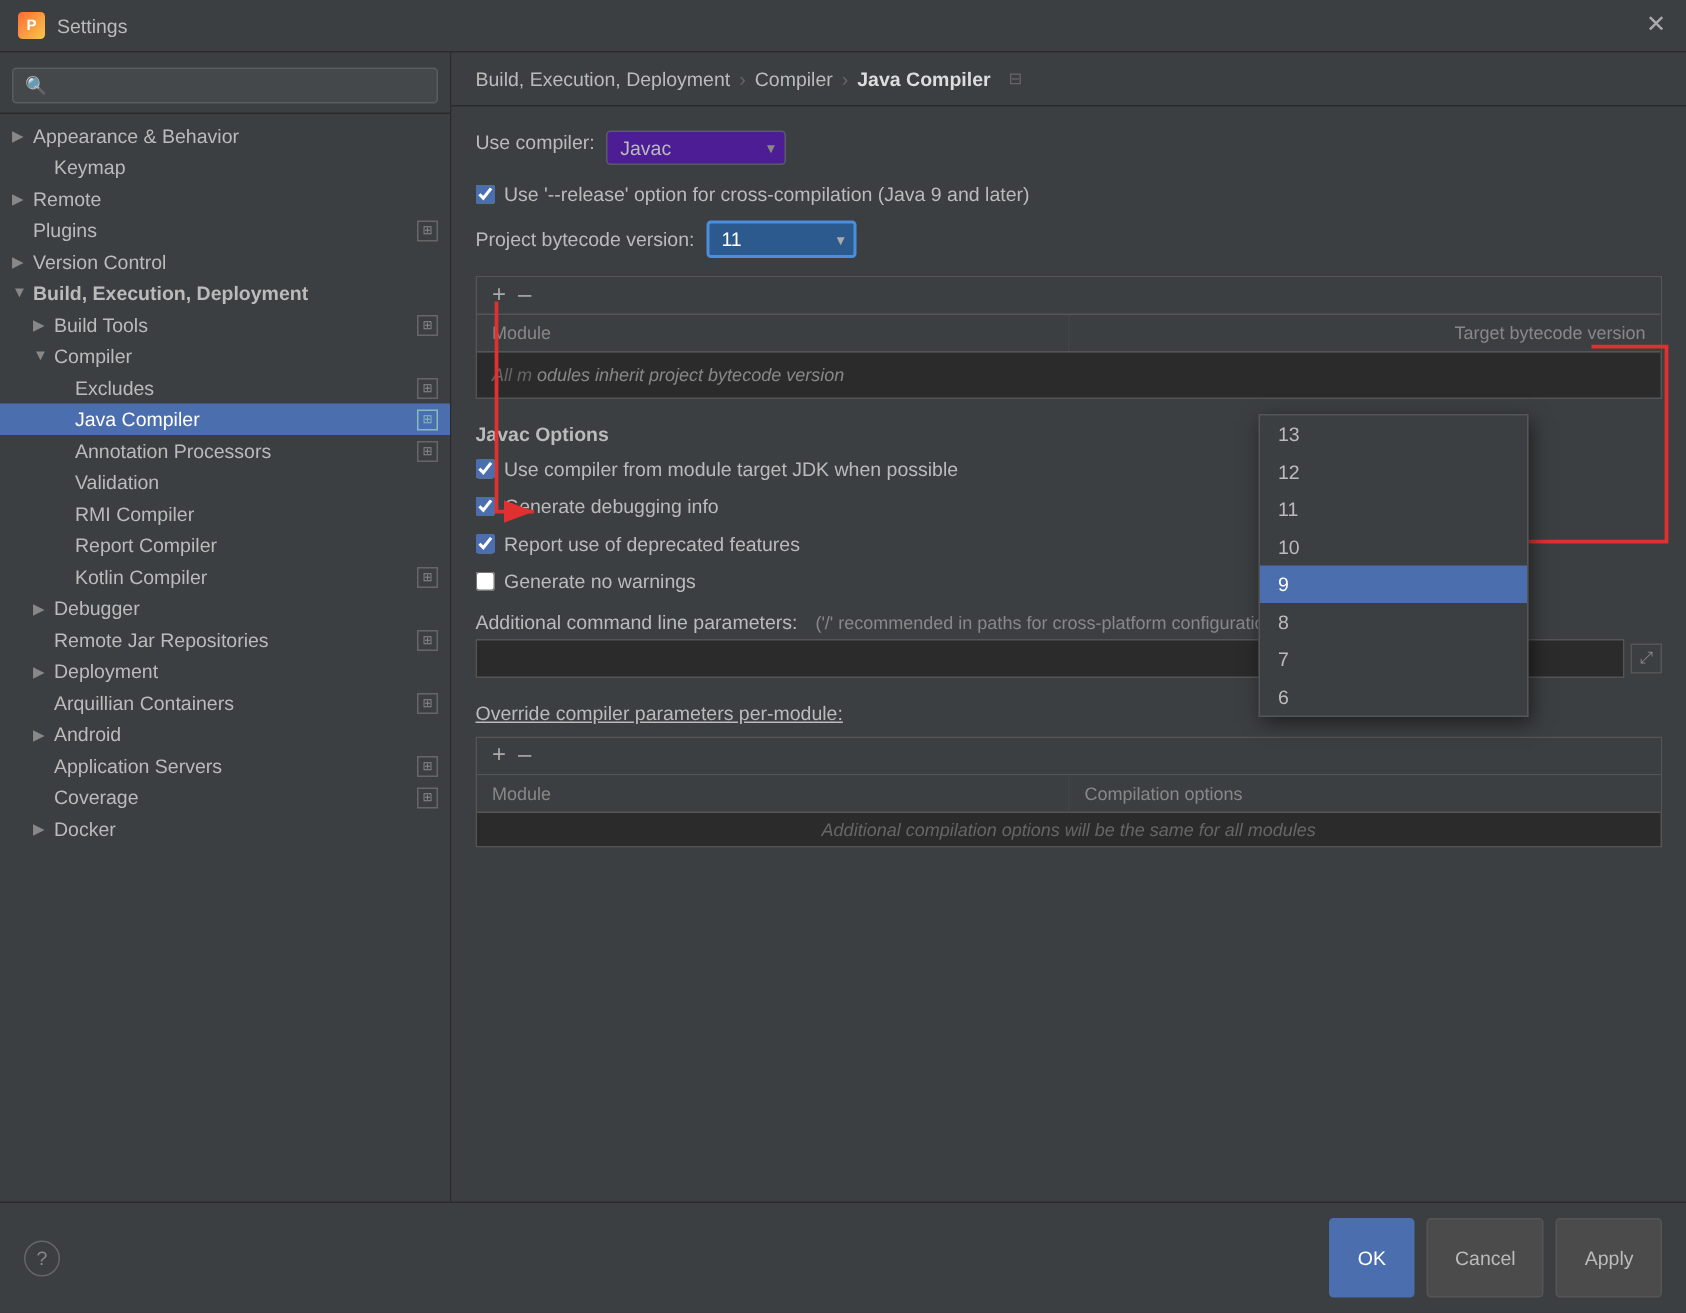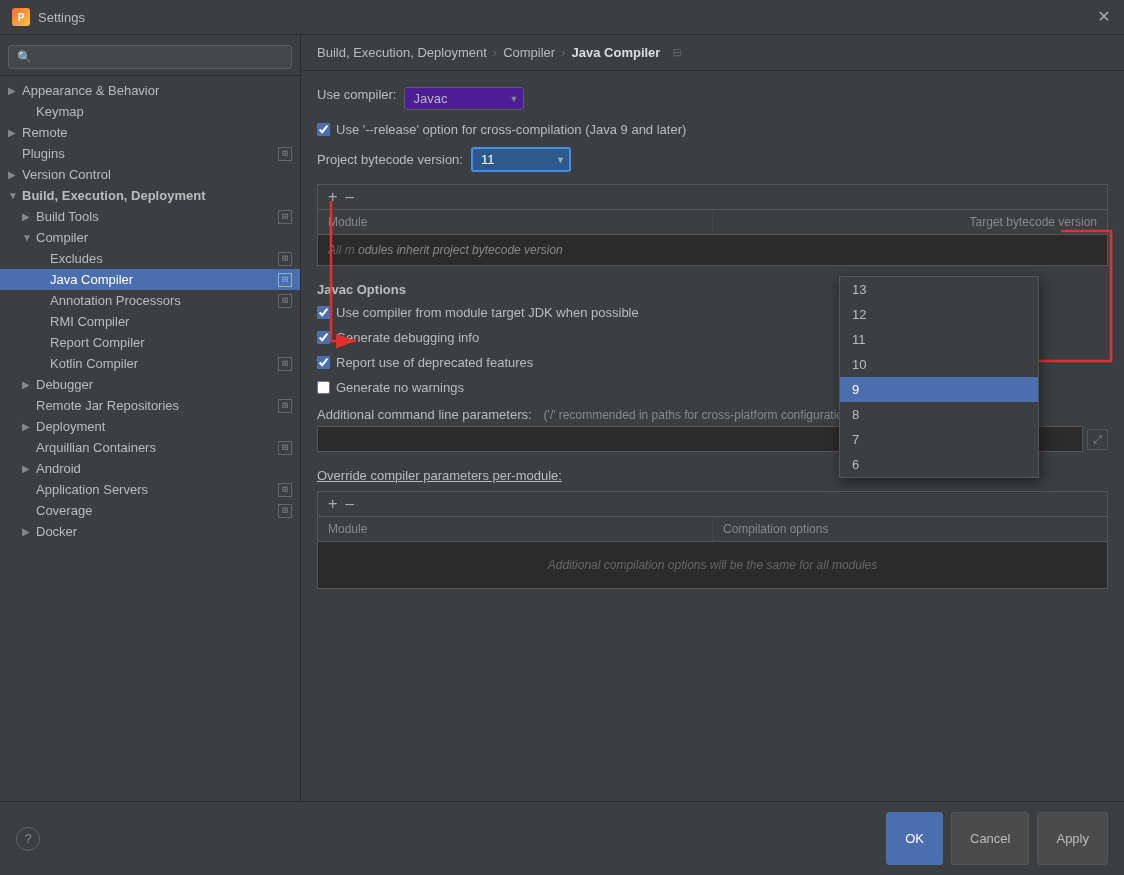--- a/index.html
+++ b/index.html
@@ -249,21 +249,21 @@
       font-size: 9px;
       color: #aaa;
       pointer-events: none;
     }
 
     
     .dropdown-overlay {
       position: absolute;
       top: 205px;
       left: 538px;
-      width: 200px;
+      width: 180px;
       background: #3c3f41;
       border: 1px solid #555;
       z-index: 100;
       box-shadow: 2px 4px 12px rgba(0,0,0,0.5);
     }
 
     .dropdown-item {
       padding: 5px 12px;
       cursor: pointer;
       font-size: 13px;
@@ -391,21 +391,21 @@
       font-size: 12px;
       color: #888;
       border-right: 1px solid #444;
     }
 
     .override-col:last-child { border-right: none; }
     .col-module2 { flex: 1; }
     .col-options { flex: 1; }
 
     .override-empty {
-      padding: 16px 10px;
+      padding: 4px 10px;
       font-size: 12px;
       color: #666;
       font-style: italic;
       text-align: center;
     }
 
     
     .bottom-bar {
       display: flex;
       justify-content: flex-end;
@@ -530,20 +530,24 @@
         <span class="sidebar-label">Java Compiler</span>
         <div class="settings-icon-box" style="border-color:#8bb; color:#8bb;">⊞</div>
       </div>
 
       <div class="sidebar-item indent-2">
         <span class="chevron"></span>
         <span class="sidebar-label">Annotation Processors</span>
         <div class="settings-icon-box">⊞</div>
       </div>
 
+      <div class="sidebar-item indent-2">
+        <span class="chevron"></span>
+        <span class="sidebar-label">Validation</span>
+      </div>
 
       <div class="sidebar-item indent-2">
         <span class="chevron"></span>
         <span class="sidebar-label">RMI Compiler</span>
       </div>
 
       <div class="sidebar-item indent-2">
         <span class="chevron"></span>
         <span class="sidebar-label">Report Compiler</span>
       </div>

